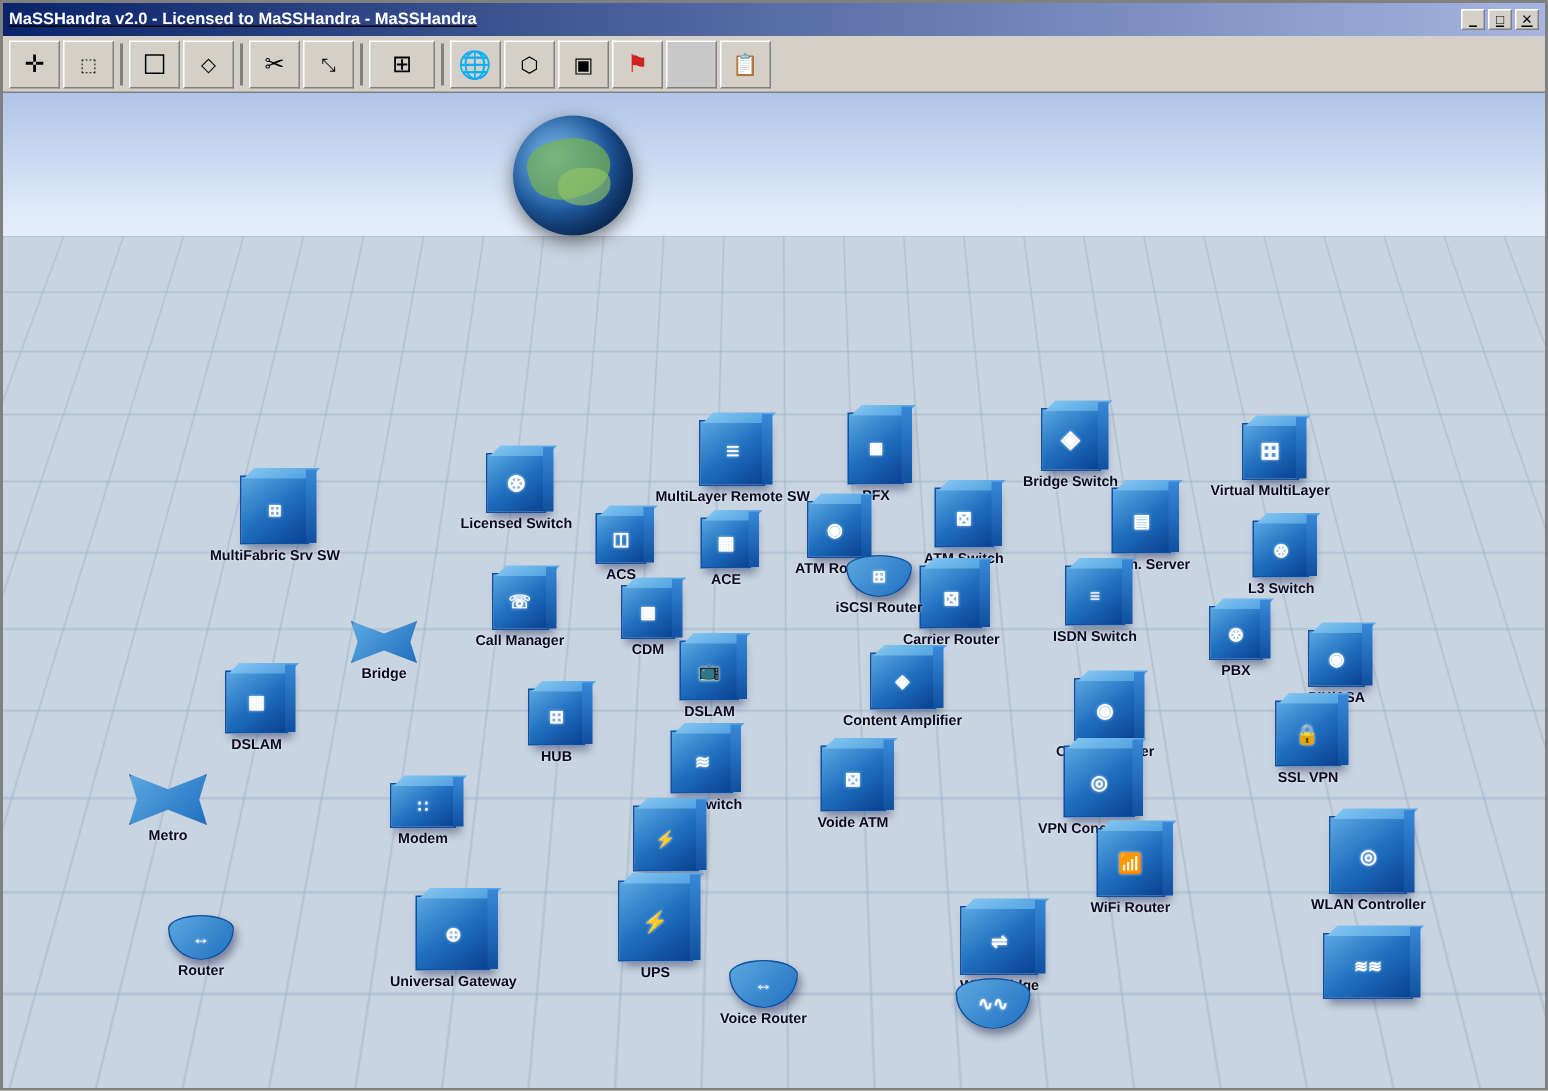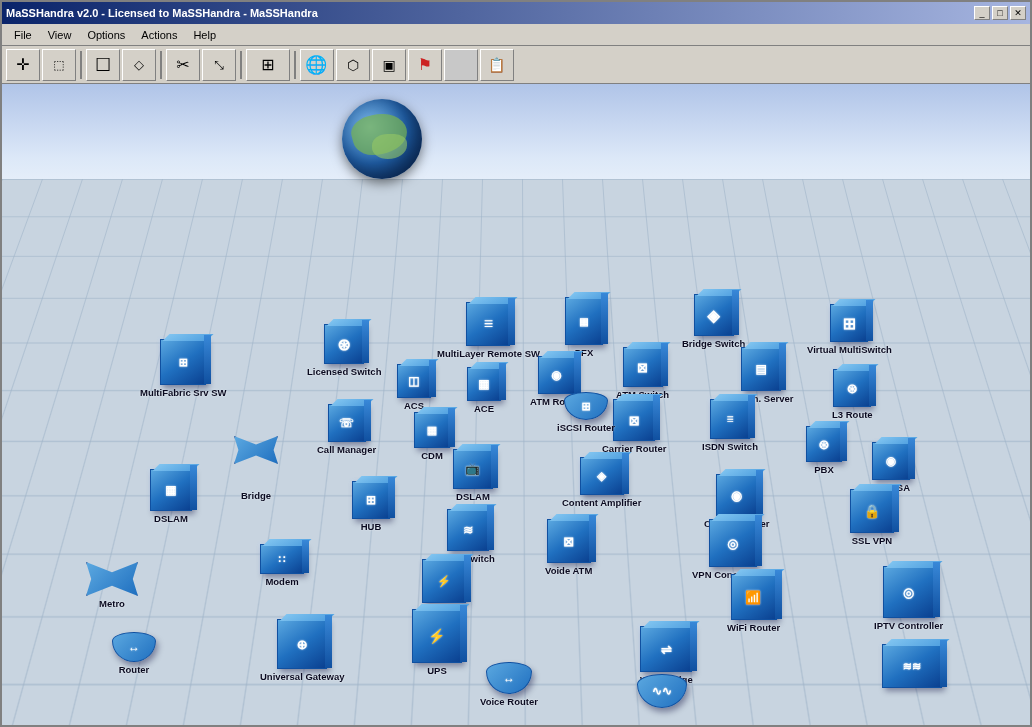--- a/index.html
+++ b/index.html
@@ -17,20 +17,21 @@
 
     
     .title-bar {
       background: linear-gradient(to right, #0a246a, #a6b5e0);
       height: 22px;
       display: flex;
       align-items: center;
       justify-content: space-between;
       padding: 0 4px;
       flex-shrink: 0;
+      text-decoration: underline;
     }
     .title-text {
       color: white;
       font-size: 11px;
       font-weight: bold;
     }
     .title-buttons {
       display: flex;
       gap: 2px;
     }
@@ -273,27 +274,20 @@
 
   <div class="title-bar">
     <span class="title-text">MaSSHandra v2.0 - Licensed to MaSSHandra - MaSSHandra</span>
     <div class="title-buttons">
       <div class="title-btn">_</div>
       <div class="title-btn">□</div>
       <div class="title-btn">✕</div>
     </div>
   </div>
 
-  <div class="menu-bar">
-    <div class="menu-item">File</div>
-    <div class="menu-item">View</div>
-    <div class="menu-item">Options</div>
-    <div class="menu-item">Actions</div>
-    <div class="menu-item">Help</div>
-  </div>
 
   <div class="toolbar">
     <div class="toolbar-btn">✛</div>
     <div class="toolbar-btn" style="font-size:12px;">⬚</div>
     <div class="toolbar-separator"></div>
     <div class="toolbar-btn" style="font-size:18px;">☐</div>
     <div class="toolbar-btn" style="font-size:13px;">◇</div>
     <div class="toolbar-separator"></div>
     <div class="toolbar-btn">✂</div>
     <div class="toolbar-btn" style="font-size:12px;">⤡</div>
@@ -337,21 +331,21 @@
         <div class="device-label">PFX</div>
       </div>
 
       <div class="device" style="left:680px; top:210px;">
         <div class="net-icon" style="width:40px;height:42px;">◈</div>
         <div class="device-label">Bridge Switch</div>
       </div>
 
       <div class="device" style="left:805px; top:220px;">
         <div class="net-icon" style="width:38px;height:38px;">⊞</div>
-        <div class="device-label">Virtual MultiSwitch</div>
+        <div class="device-label">Virtual MultiLayer</div>
       </div>
 
       <div class="device" style="left:395px; top:280px;">
         <div class="net-icon" style="width:34px;height:34px;font-size:12px;">◫</div>
         <div class="device-label">ACS</div>
       </div>
 
       <div class="device" style="left:465px; top:283px;">
         <div class="net-icon" style="width:34px;height:34px;font-size:12px;">▦</div>
         <div class="device-label">ACE</div>
@@ -367,21 +361,21 @@
         <div class="device-label">ATM Switch</div>
       </div>
 
       <div class="device" style="left:727px; top:263px;">
         <div class="net-icon" style="width:40px;height:44px;font-size:12px;">▤</div>
         <div class="device-label">Comm. Server</div>
       </div>
 
       <div class="device" style="left:830px; top:285px;">
         <div class="net-icon" style="width:38px;height:38px;font-size:13px;">⊛</div>
-        <div class="device-label">L3 Route</div>
+        <div class="device-label">L3 Switch</div>
       </div>
 
       <div class="device" style="left:412px; top:328px;">
         <div class="net-icon" style="width:36px;height:36px;font-size:11px;">▦</div>
         <div class="device-label">CDM</div>
       </div>
 
       <div class="device" style="left:315px; top:320px;">
         <div class="net-icon" style="width:38px;height:38px;font-size:12px;">☏</div>
         <div class="device-label">Call Manager</div>
@@ -405,21 +399,21 @@
       <div class="device" style="left:804px; top:342px;">
         <div class="net-icon" style="width:36px;height:36px;font-size:13px;">⊛</div>
         <div class="device-label">PBX</div>
       </div>
 
       <div class="device" style="left:870px; top:358px;">
         <div class="net-icon" style="width:38px;height:38px;font-size:12px;">◉</div>
         <div class="device-label">PIX/ASA</div>
       </div>
 
-      <div class="device" style="left:232px; top:352px;gap:24px;">
+      <div class="device" style="left:232px; top:352px;">
         <div class="arc-icon" style="width:44px;height:28px;"></div>
         <div class="device-label">Bridge</div>
       </div>
 
       <div class="device" style="left:451px; top:365px;">
         <div class="net-icon" style="width:40px;height:40px;font-size:12px;">📺</div>
         <div class="device-label">DSLAM</div>
       </div>
 
       <div class="device" style="left:560px; top:373px;">
@@ -455,21 +449,21 @@
       <div class="device" style="left:543px; top:435px;">
         <div class="net-icon" style="width:44px;height:44px;font-size:13px;">⊠</div>
         <div class="device-label">Voide ATM</div>
       </div>
 
       <div class="device" style="left:690px; top:435px;">
         <div class="net-icon" style="width:48px;height:48px;font-size:13px;">◎</div>
         <div class="device-label">VPN Concentrator</div>
       </div>
 
-      <div class="device" style="left:84px; top:478px;">
+      <div class="device" style="left:84px; top:454px;">
         <div class="arc-icon" style="width:52px;height:34px;"></div>
         <div class="device-label">Metro</div>
       </div>
 
       <div class="device" style="left:258px; top:460px;">
         <div class="net-icon" style="width:44px;height:30px;font-size:11px;">∷</div>
         <div class="device-label">Modem</div>
       </div>
 
       <div class="device" style="left:420px; top:475px;">
@@ -477,21 +471,21 @@
         <div class="device-label">UPS</div>
       </div>
 
       <div class="device" style="left:725px; top:490px;">
         <div class="net-icon" style="width:46px;height:46px;font-size:13px;">📶</div>
         <div class="device-label">WiFi Router</div>
       </div>
 
       <div class="device" style="left:872px; top:482px;">
         <div class="net-icon" style="width:52px;height:52px;font-size:13px;">◎</div>
-        <div class="device-label">IPTV Controller</div>
+        <div class="device-label">WLAN Controller</div>
       </div>
 
       <div class="device" style="left:110px; top:548px;">
         <div class="cyl-icon" style="width:44px;height:30px;font-size:12px;">↔</div>
         <div class="device-label">Router</div>
       </div>
 
       <div class="device" style="left:258px; top:535px;">
         <div class="net-icon" style="width:50px;height:50px;font-size:13px;">⊕</div>
         <div class="device-label">Universal Gateway</div>

